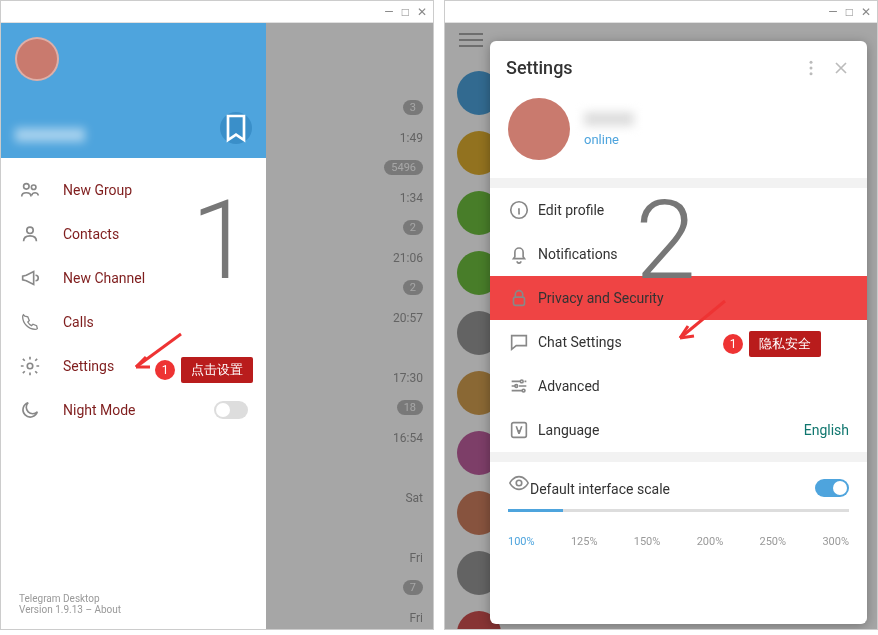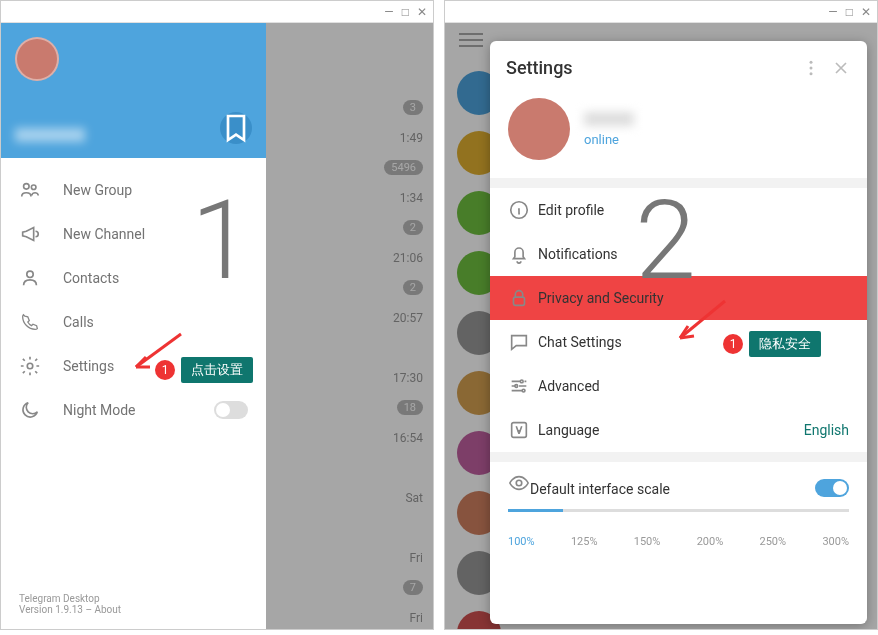--- a/index.html
+++ b/index.html
@@ -18,32 +18,32 @@
 .chat-preview{font-size:13px;color:#999;position:absolute;right:40px;bottom:8px;left:60px;overflow:hidden;white-space:nowrap}
 .badge{position:absolute;right:10px;bottom:8px;background:#bbb;color:#fff;border-radius:10px;padding:1px 7px;font-size:11px;min-width:18px;text-align:center}
 .chat-avatar{width:44px;height:44px;border-radius:50%;background:#6fc040;color:#fff;display:flex;align-items:center;justify-content:center;font-size:18px}
 
 .drawer{position:absolute;top:22px;left:0;width:265px;bottom:0;background:#fff;z-index:2;display:flex;flex-direction:column}
 .drawer-head{height:135px;background:#4ea4dd;padding:14px;position:relative;color:#fff}
 .drawer-avatar{width:44px;height:44px;border-radius:50%;background:#c97a6e;border:2px solid rgba(255,255,255,.4)}
 .drawer-name{position:absolute;left:14px;bottom:16px;font-size:14px;filter:blur(5px);background:rgba(255,255,255,.5);width:70px;height:14px}
 .bookmark-btn{position:absolute;right:14px;bottom:14px;width:32px;height:32px;border-radius:50%;background:#3a8fc9;display:flex;align-items:center;justify-content:center;color:#fff}
 .drawer-menu{flex:1;padding:10px 0}
-.drawer-item{display:flex;align-items:center;height:44px;padding:0 18px;gap:22px;color:#737373;cursor:pointer}
+.drawer-item{display:flex;align-items:center;height:44px;padding:0 18px;gap:22px;color:#7f1d1d;cursor:pointer}
 .drawer-item .icon{width:22px;height:22px;display:flex;align-items:center;justify-content:center;color:#888}
 .toggle{width:34px;height:18px;border-radius:9px;background:#ddd;position:relative}
 .toggle::after{content:"";position:absolute;left:2px;top:2px;width:14px;height:14px;border-radius:50%;background:#fff}
 .toggle.on{background:#4ea4dd}
 .toggle.on::after{left:18px}
 .drawer-footer{padding:14px 18px;font-size:10px;color:#999}
 
 .bignum{position:absolute;font-size:110px;font-weight:300;color:#777;z-index:5;pointer-events:none}
 .callout{position:absolute;z-index:6;display:flex;align-items:center;gap:6px}
 .call-badge{width:20px;height:20px;border-radius:50%;background:#e33;color:#fff;font-size:12px;display:flex;align-items:center;justify-content:center}
-.call-label{background:#0f766e;color:#fff;padding:4px 10px;font-size:13px;border-radius:2px}
+.call-label{background:#b91c1c;color:#fff;padding:4px 10px;font-size:13px;border-radius:2px}
 
 .right-search{position:absolute;top:32px;left:14px;z-index:0;width:24px;display:flex;flex-direction:column;gap:4px}
 .right-search div{height:2px;background:#aaa}
 .settings-panel{position:absolute;top:40px;left:45px;right:10px;bottom:5px;background:#fff;border-radius:6px;z-index:3;box-shadow:0 2px 12px rgba(0,0,0,.3);overflow:hidden;display:flex;flex-direction:column}
 .sp-head{display:flex;align-items:center;padding:16px 16px 10px;gap:10px}
 .sp-title{font-size:18px;font-weight:500;flex:1}
 .sp-icon{width:20px;height:20px;color:#bbb;cursor:pointer;display:flex;align-items:center;justify-content:center}
 .sp-profile{display:flex;align-items:center;padding:10px 18px 18px;gap:14px}
 .sp-avatar{width:62px;height:62px;border-radius:50%;background:#c97a6e}
 .sp-name{font-size:15px;filter:blur(5px);background:#ddd;width:50px;height:14px;margin-bottom:6px}
@@ -140,34 +140,34 @@
                 <circle cx="8" cy="8" r="3"></circle>
                 <circle cx="16" cy="9" r="2.5"></circle>
                 <path d="M3 19c0-3 3-4 5-4s5 1 5 4M14 18c0-2 2-3 3.5-3s3.5 1 3.5 3"></path>
               </svg>
             </span>
         <span>New Group</span>
       </div>
       <div class="drawer-item">
         <span class="icon">
               <svg viewBox="0 0 24 24" fill="none" stroke="currentColor" stroke-width="1.8">
+                <circle cx="12" cy="8" r="3.5"></circle>
+                <path d="M5 20c0-4 3-6 7-6s7 2 7 6"></path>
+              </svg>
+            </span>
+        <span>Contacts</span>
+      </div>
+      <div class="drawer-item">
+        <span class="icon">
+              <svg viewBox="0 0 24 24" fill="none" stroke="currentColor" stroke-width="1.8">
                 <path d="M4 10v4l4 1 8 4V5l-8 4z"></path>
                 <path d="M18 9a3 3 0 010 6"></path>
               </svg>
             </span>
         <span>New Channel</span>
-      </div>
-      <div class="drawer-item">
-        <span class="icon">
-              <svg viewBox="0 0 24 24" fill="none" stroke="currentColor" stroke-width="1.8">
-                <circle cx="12" cy="8" r="3.5"></circle>
-                <path d="M5 20c0-4 3-6 7-6s7 2 7 6"></path>
-              </svg>
-            </span>
-        <span>Contacts</span>
       </div>
       <div class="drawer-item">
         <span class="icon">
               <svg viewBox="0 0 24 24" fill="none" stroke="currentColor" stroke-width="1.8">
                 <path d="M5 4l4 1 2 5-2 2a12 12 0 005 5l2-2 5 2 1 4c-1 1-3 1-3 1C10 22 2 14 2 5c0 0 0-2 1-3z" transform="scale(.8) translate(3 3)"></path>
               </svg>
             </span>
         <span>Calls</span>
       </div>
       <div class="drawer-item">

